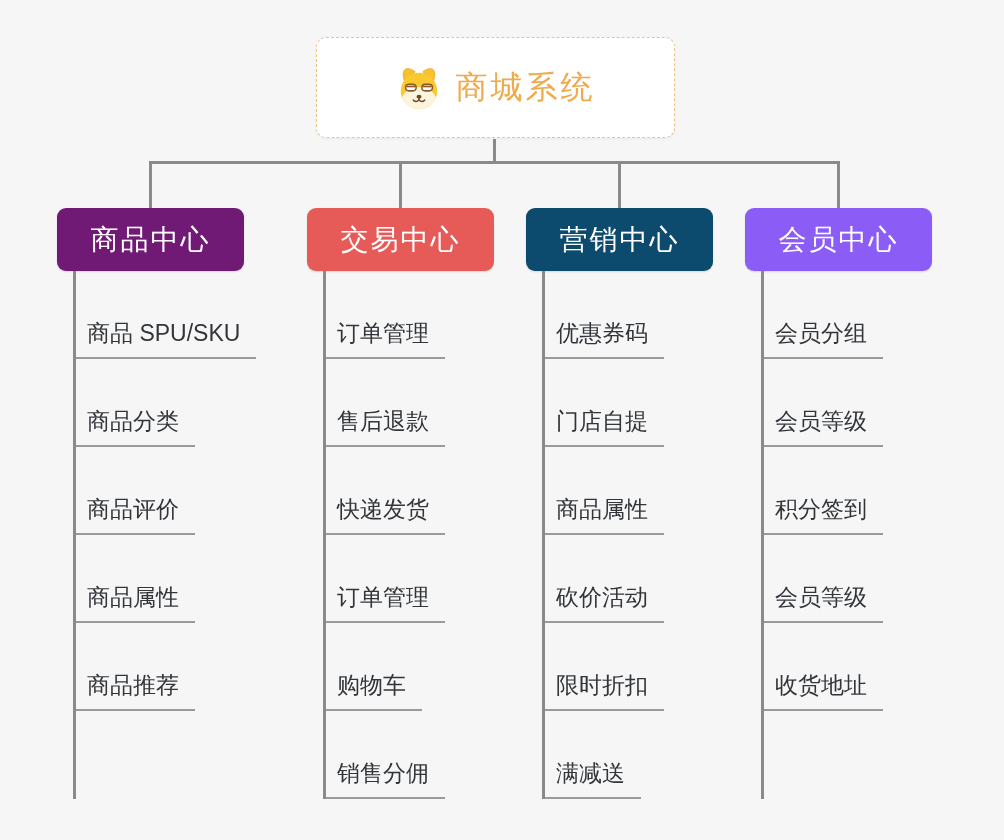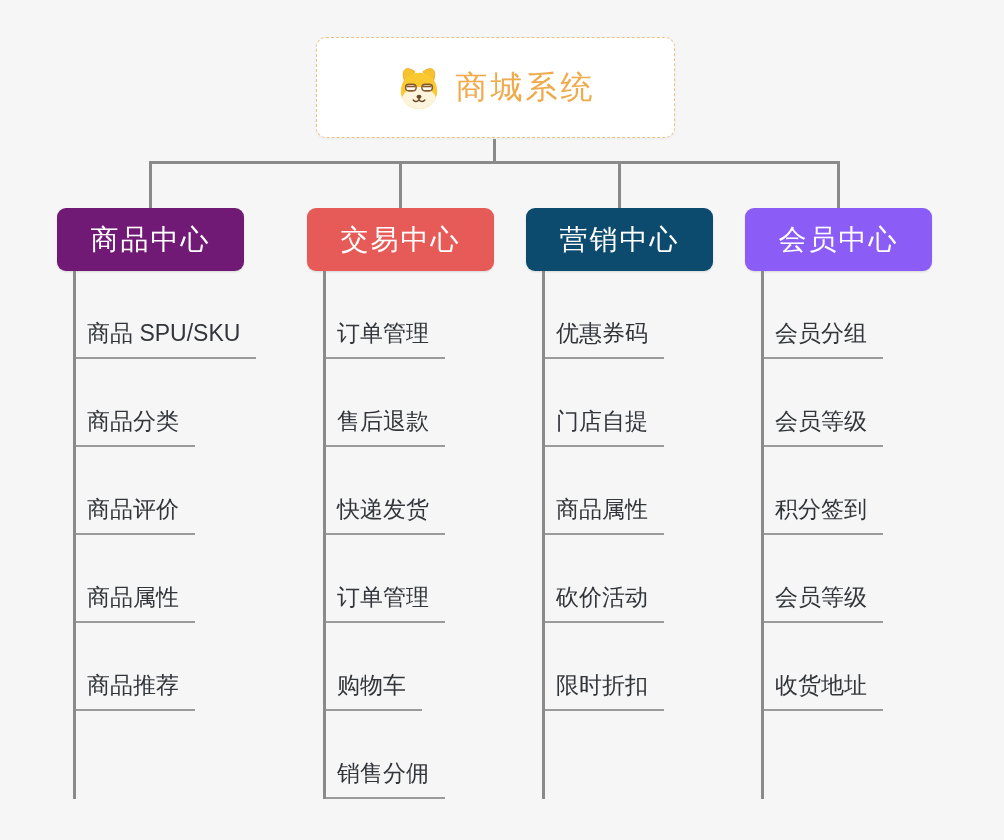--- a/index.html
+++ b/index.html
@@ -156,20 +156,23 @@
         </div>
         <div class="leaf">
           <span class="leaf-label">商品属性</span>
         </div>
         <div class="leaf">
           <span class="leaf-label">砍价活动</span>
         </div>
         <div class="leaf">
           <span class="leaf-label">限时折扣</span>
         </div>
+        <div class="leaf">
+          <span class="leaf-label">满减送</span>
+        </div>
       </div>
 <div class="conn" style="left: 837px; top: 161px; width: 3px; height: 47px;"></div>
   <div class="branch-box" style="left: 745px; background: #8b5cf6;">
     <span class="branch-title">会员中心</span>
   </div>
   <div class="branch-list" style="left: 761px;">
         <div class="leaf">
           <span class="leaf-label">会员分组</span>
         </div>
         <div class="leaf">

